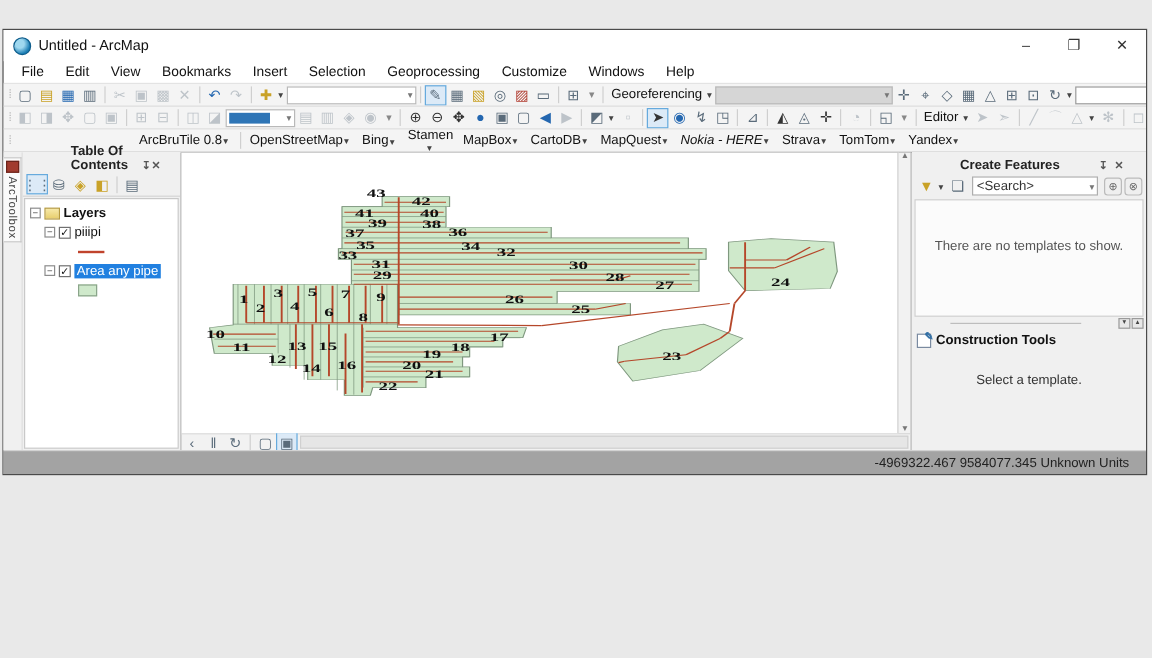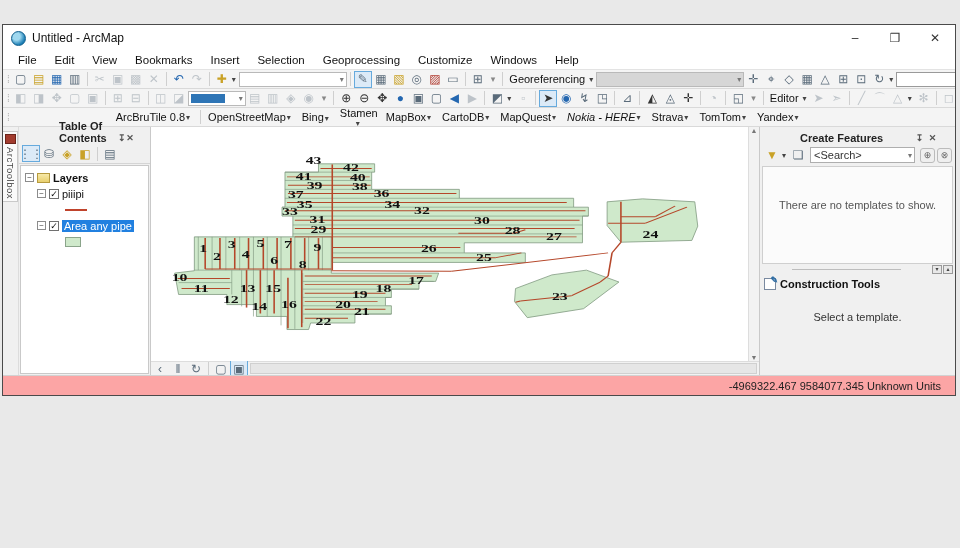--- a/index.html
+++ b/index.html
@@ -79,21 +79,21 @@
   .cf-body { flex:1; background:#fbfbfb; border:1px solid #cfcfcf; margin:0 2px; font-size:11px; color:#555; text-align:center; padding-top:32px; }
   .splitter { height:11px; display:flex; align-items:center; flex:0 0 auto; padding:0 2px; }
   .splitter .bar { flex:1; height:1px; background:#bdbdbd; margin:0 30px; }
   .split-btn { width:10px; height:9px; border:1px solid #9a9a9a; background:#e8e8e8; font-size:6px; line-height:7px; text-align:center; color:#444; margin-left:1px; }
   .ct-hdr { height:18px; display:flex; align-items:center; font-size:11px; font-weight:bold; color:#111; padding:0 4px; flex:0 0 auto; }
   .ct-icon { width:12px; height:12px; border:1px solid #7a8aa0; background:#fff; position:relative; margin-right:4px; }
   .ct-icon::after { content:"✎"; position:absolute; right:-3px; top:-4px; font-size:9px; color:#2e6da4; }
   .ct-body { flex:1; font-size:11px; color:#333; text-align:center; padding-top:18px; background:#f0f0f0; }
 
   
-  .statusbar { height:20px; background:#fca5a5; border-top:1px solid #d2d2d2; display:flex; align-items:center; font-size:11px; color:#222; flex:0 0 auto; }
+  .statusbar { height:20px; background:#a3a3a3; border-top:1px solid #d2d2d2; display:flex; align-items:center; font-size:11px; color:#222; flex:0 0 auto; }
   .coords { margin-left:auto; padding-right:14px; }
 
   .map-label { font-family:"Liberation Serif", serif; font-weight:bold; font-size:16px; fill:#101010; }
 </style>
 </head>
 <body>
 
 <div id="window">
 
   <div class="titlebar">

